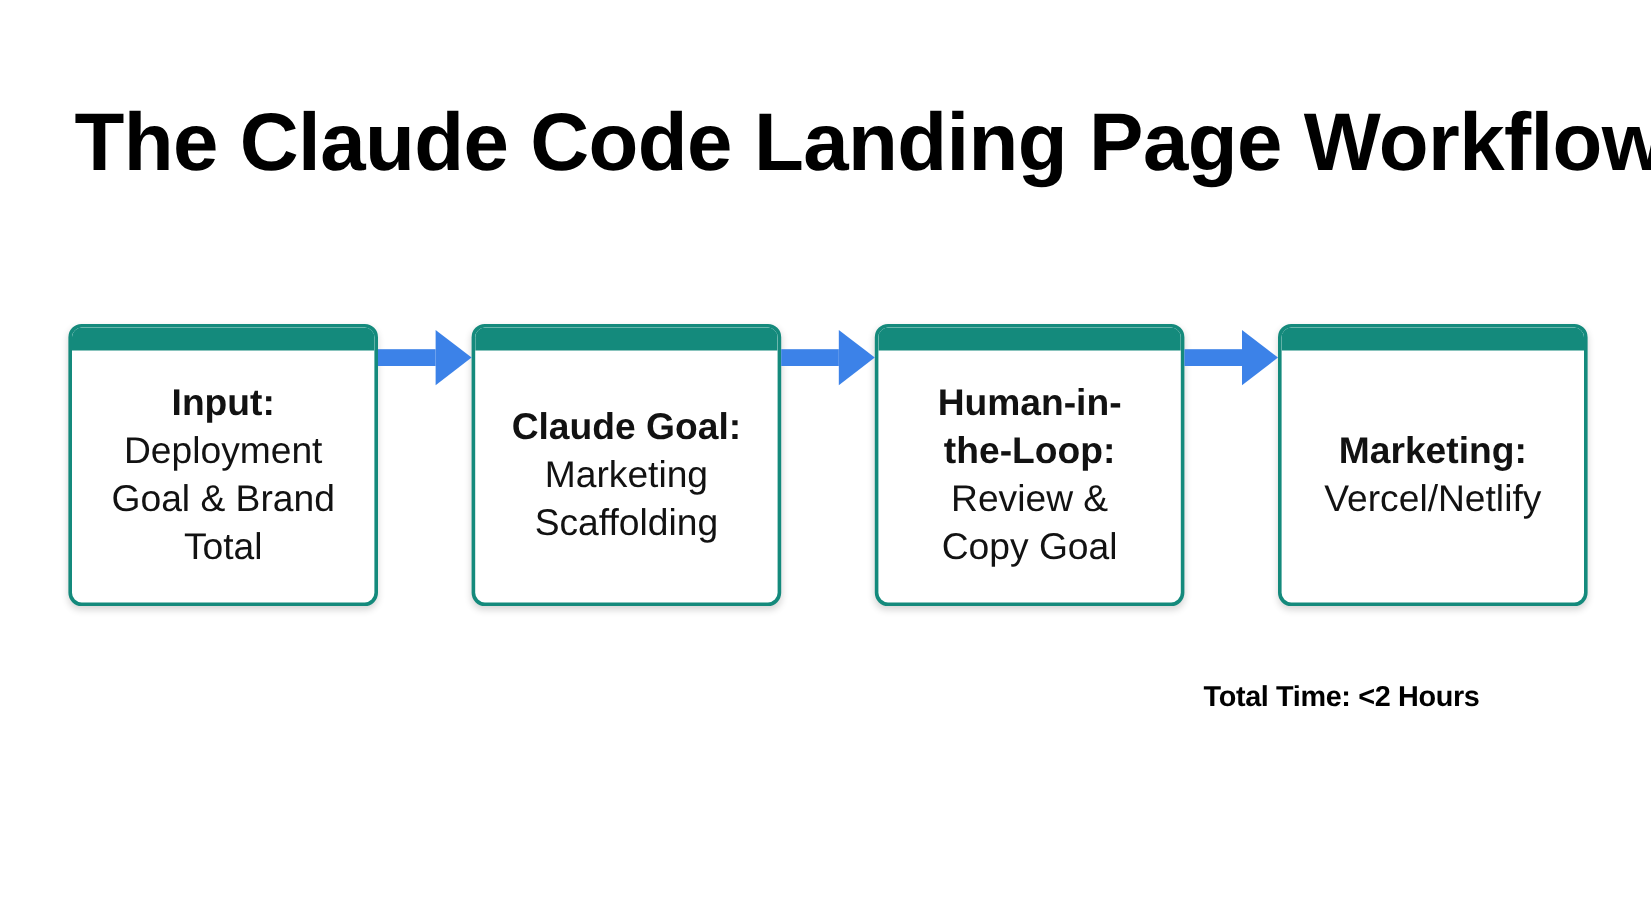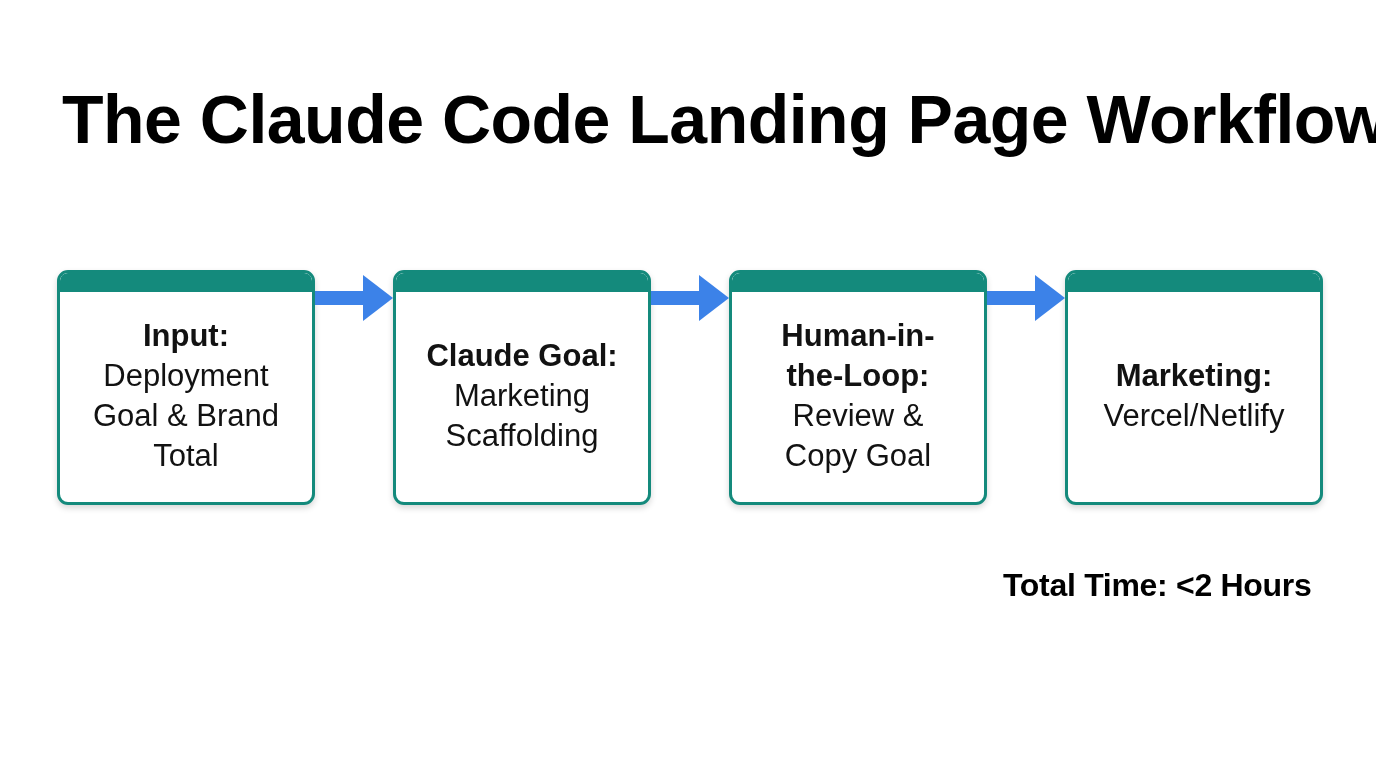--- a/index.html
+++ b/index.html
@@ -69,21 +69,21 @@
   }
   .arrow-head {
     width: 0; height: 0;
     border-top: 23px solid transparent;
     border-bottom: 23px solid transparent;
     border-left: 30px solid #3C82E8;
   }
   .total-time {
     position: absolute;
     left: 1003px; top: 567px;
-    font-size: 32px;
+    font-size: 24px;
     font-weight: bold;
     color: #000000;
     white-space: nowrap;
     letter-spacing: -0.3px;
   }
 </style>
 </head>
 <body>
 
 <h1 class="page-title">The Claude Code Landing Page Workflow</h1>

